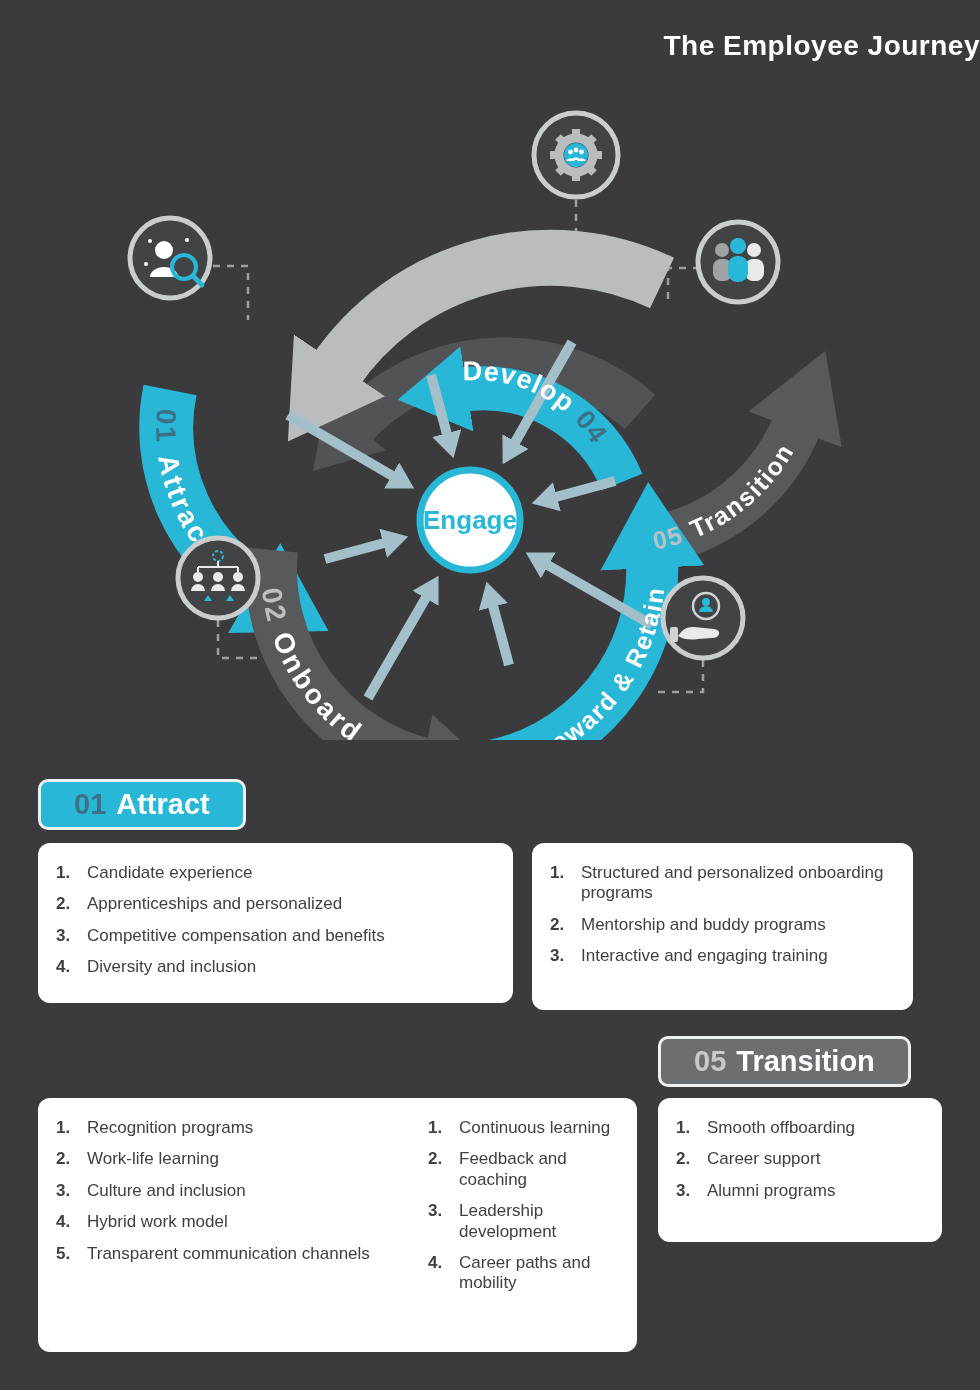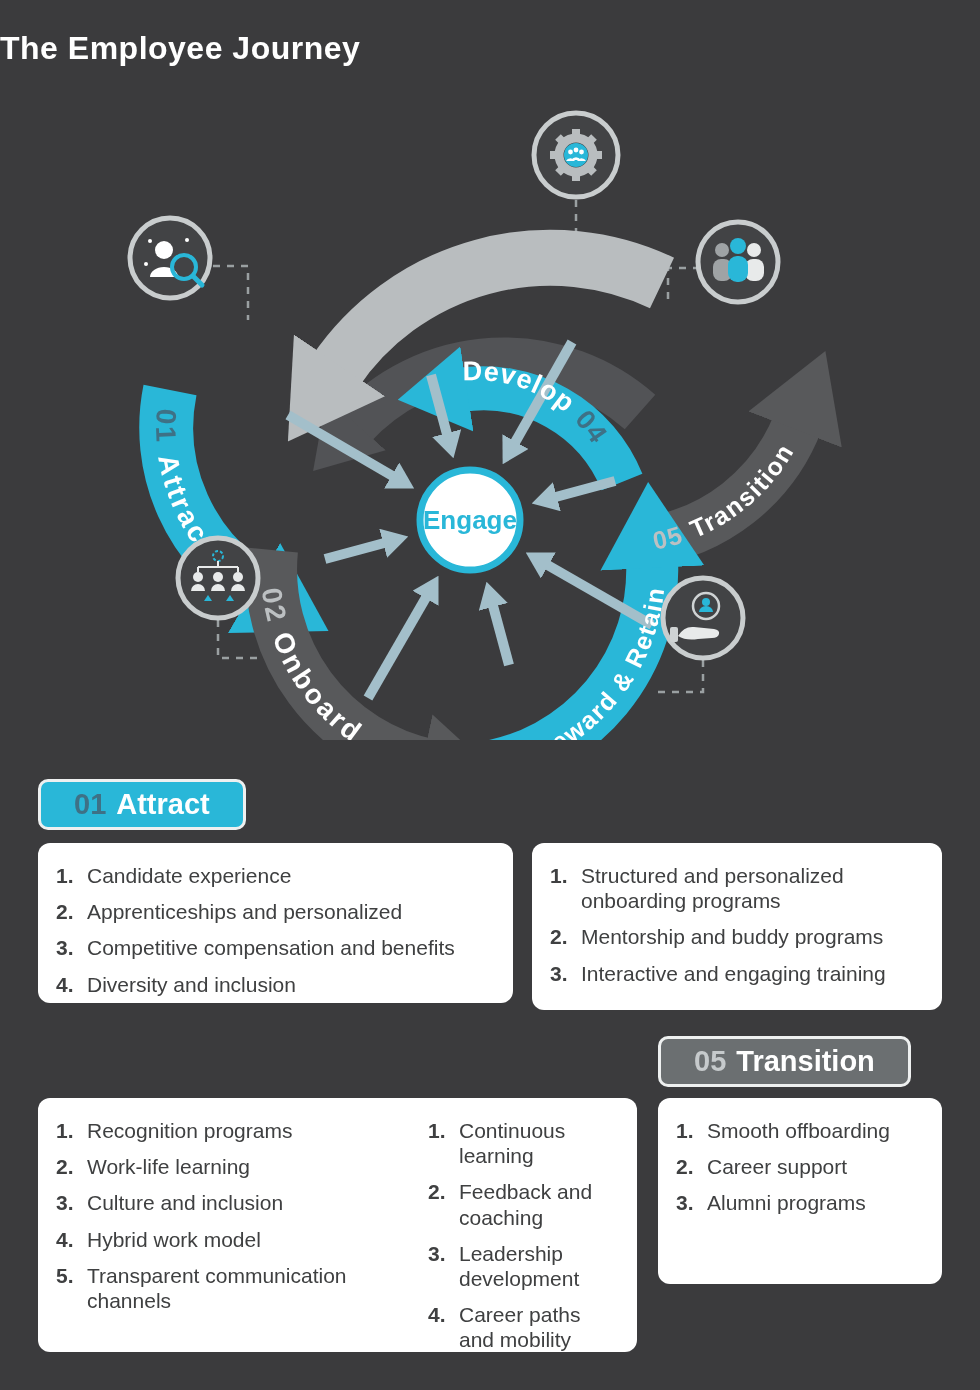--- a/index.html
+++ b/index.html
@@ -5,21 +5,21 @@
   html,body{margin:0;padding:0;}
   body{
     width:980px;height:1390px;
     background:#3b3b3d;
     font-family:"Liberation Sans",sans-serif;
     position:relative;overflow:hidden;
   }
   .page{position:relative;width:980px;height:1390px;background:#3b3b3d;}
   .main-title{
     position:absolute;top:30px;left:0;width:980px;
-    text-align:left;color:#ffffff;font-size:32px;font-weight:bold;letter-spacing:.5px;
+    text-align:right;color:#ffffff;font-size:28px;font-weight:bold;letter-spacing:.5px;
   }
   svg{position:absolute;top:80px;left:0;}
   svg text{font-family:"Liberation Sans",sans-serif;}
   .arcText{font-weight:bold;fill:#ffffff;}
   .iring{fill:#424345;stroke:#c9cdce;stroke-width:5;}
   .dash{fill:none;stroke:#9aa0a2;stroke-width:2.5;stroke-dasharray:7 7;}
 
   .pill{
     position:absolute;white-space:nowrap;
     border:3px solid #eef0f0;border-radius:10px;
@@ -33,21 +33,21 @@
   .pill.gray .num{color:#c6cacc;}
 
   .card{
     position:absolute;background:#ffffff;border-radius:12px;
     color:#3f4041;box-sizing:border-box;
     padding:20px 18px 14px 18px;overflow:hidden;
   }
   .card ol{margin:0;padding:0;list-style:none;counter-reset:item;}
   .card li{
     counter-increment:item;display:flex;gap:9px;
-    font-size:21px;line-height:1.2;margin-bottom:11px;
+    font-size:17px;line-height:1.2;margin-bottom:11px;
   }
   .card li::before{
     content:counter(item) ".";
     font-weight:bold;flex:0 0 22px;text-align:left;
   }
 </style>
 </head>
 <body>
 
 <div class="page">
@@ -214,21 +214,21 @@
         </li>
       <li>
           <span>Competitive compensation and benefits</span>
         </li>
       <li>
           <span>Diversity and inclusion</span>
         </li>
     </ol>
   </div>
 
-  <div class="card" style="left:532px;top:843px;width:410px;height:167px">
+  <div class="card" style="left:532px;top:843px;width:381px;height:167px">
     <ol>
       <li>
           <span>Structured and personalized onboarding programs</span>
         </li>
       <li>
           <span>Mentorship and buddy programs</span>
         </li>
       <li>
           <span>Interactive and engaging training</span>
         </li>
@@ -265,21 +265,21 @@
         </li>
       <li>
           <span>Leadership development</span>
         </li>
       <li>
           <span>Career paths and mobility</span>
         </li>
     </ol>
   </div>
 
-  <div class="card" style="left:658px;top:1098px;width:284px;height:186px">
+  <div class="card" style="left:658px;top:1098px;width:284px;height:144px">
     <ol>
       <li>
           <span>Smooth offboarding</span>
         </li>
       <li>
           <span>Career support</span>
         </li>
       <li>
           <span>Alumni programs</span>
         </li>

